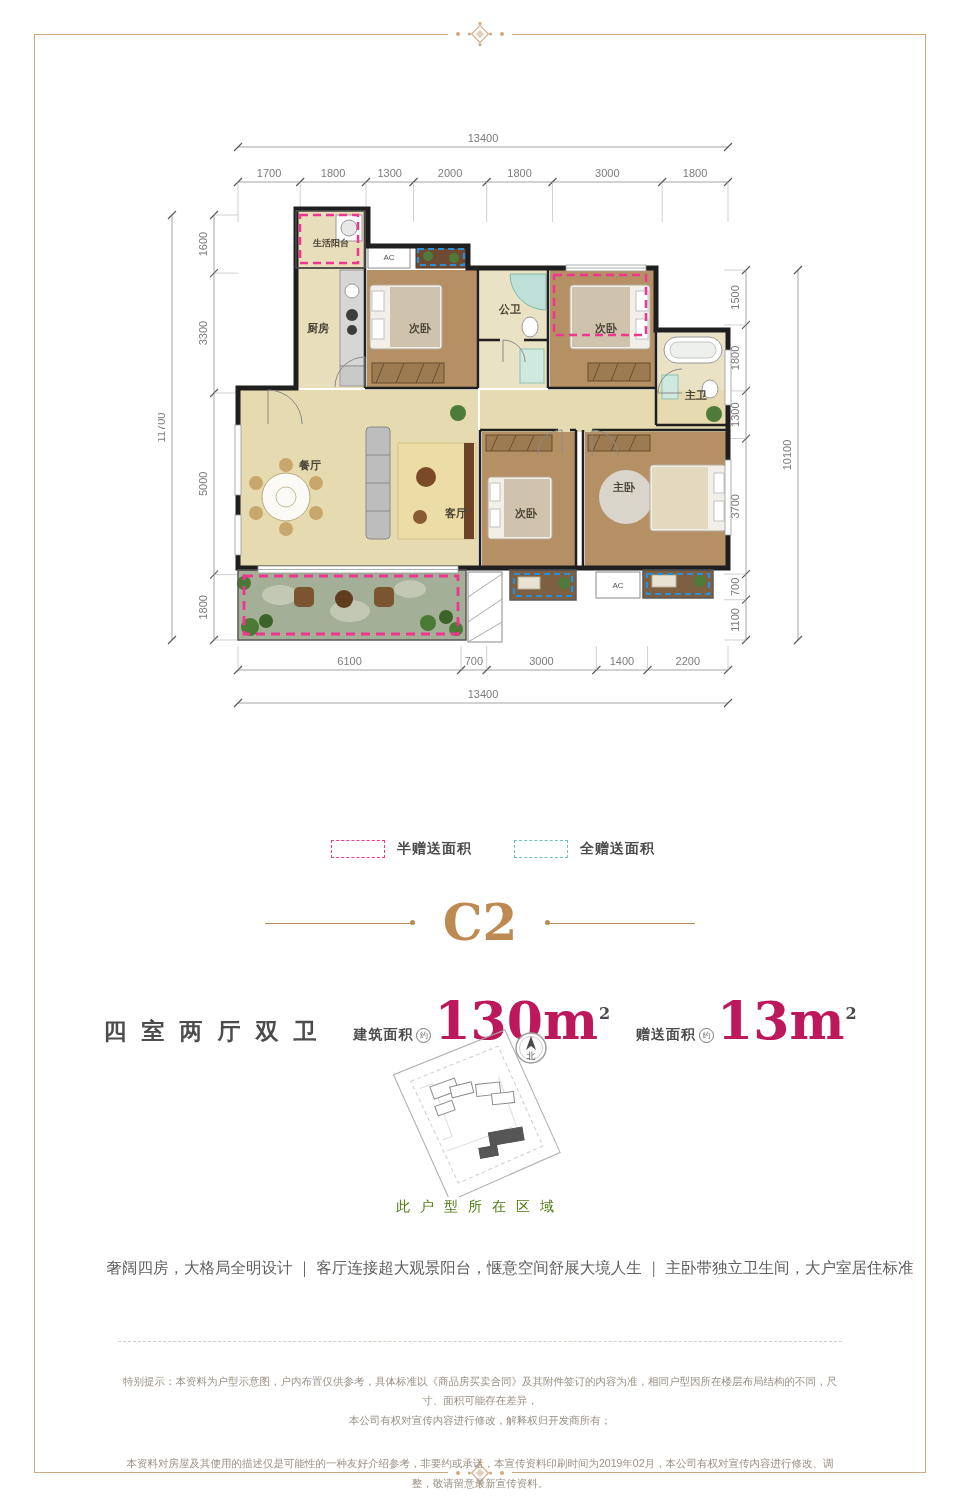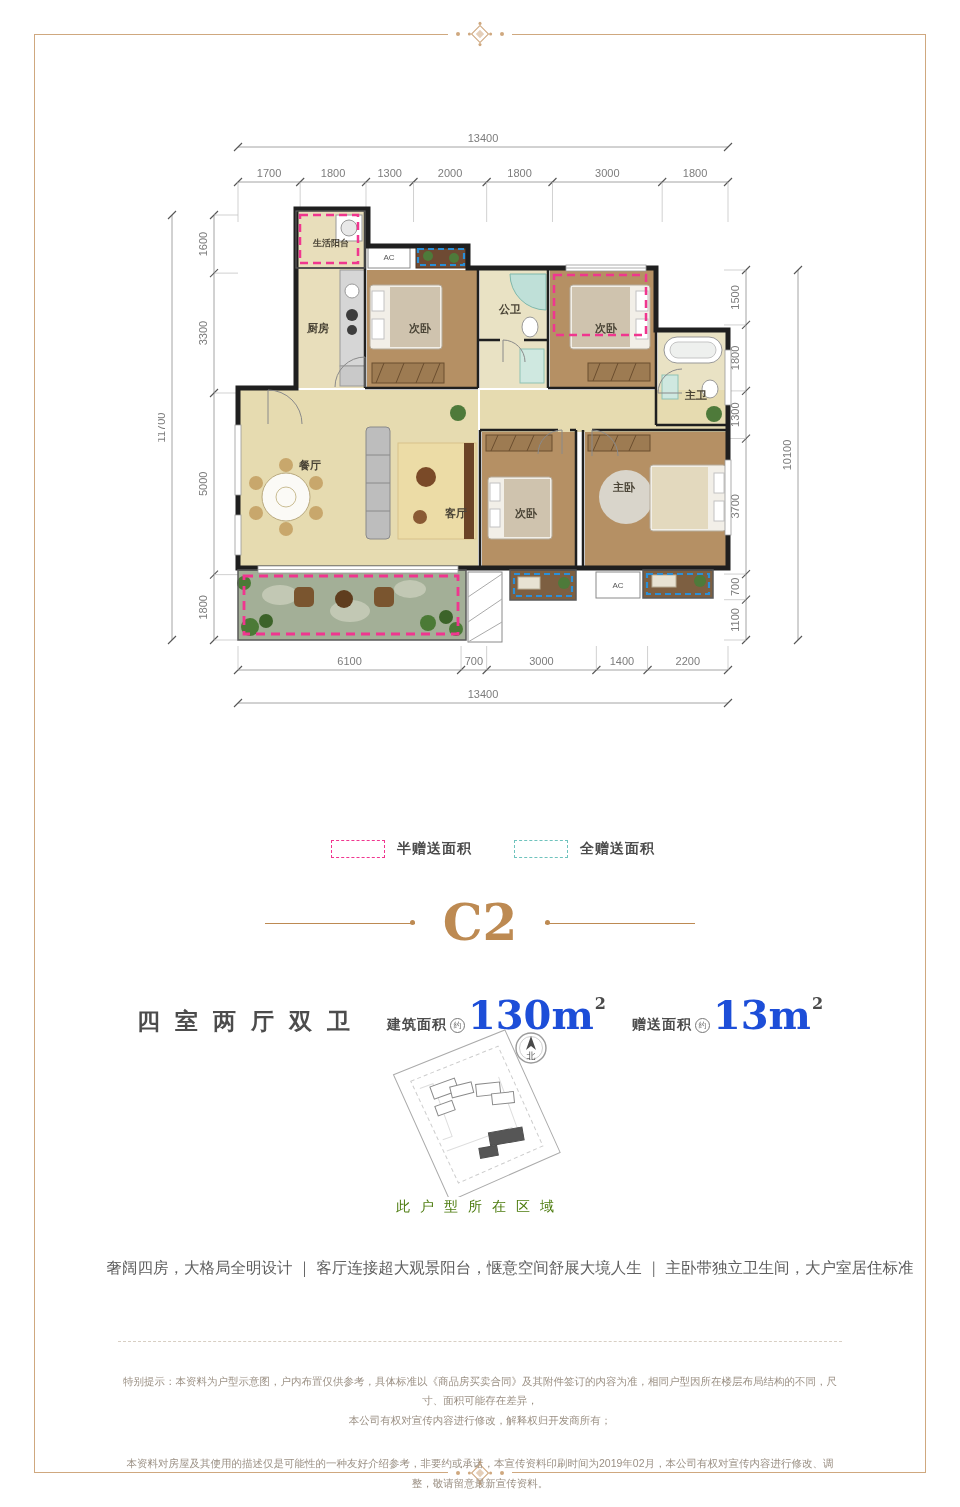--- a/index.html
+++ b/index.html
@@ -37,21 +37,21 @@
   .title-line.left .enddot{right:0}.title-line.right .enddot{left:0}
   .title-code{font-family:"DejaVu Serif",serif;font-size:50px;font-weight:bold;color:#bd8a52;line-height:1;}
 
   
   .spec-row{position:absolute;top:965px;left:0;width:100%;display:flex;justify-content:center;align-items:baseline;margin-top:30px;}
   .spec-layout{font-size:23px;font-weight:bold;color:#4c4c4c;letter-spacing:15px;margin-right:22px;}
   .spec-group{display:flex;align-items:baseline;}
   .spec-label{font-size:14px;font-weight:bold;color:#4c4c4c;letter-spacing:1px;text-align:right;}
   .spec-approx{display:inline-block;width:13px;height:13px;border:1px solid #777;border-radius:50%;
                font-size:8px;line-height:13px;text-align:center;color:#666;margin:0 3px;position:relative;top:-1px;}
-  .spec-value{font-family:"DejaVu Serif",serif;font-size:40px;font-weight:bold;color:#1d4ed8;line-height:1;}
+  .spec-value{font-family:"DejaVu Serif",serif;font-size:52px;font-weight:bold;color:#be185d;line-height:1;}
   .spec-sup{font-family:"DejaVu Serif",serif;font-size:16px;font-weight:bold;color:#4a4a4a;position:relative;top:-20px;margin-left:1px;}
   .spec-gap{width:26px;}
 
   
   .siteplan{position:absolute;top:1022px;left:50%;transform:translateX(-50%);}
   .caption{position:absolute;top:1198px;left:0;width:100%;text-align:center;
            font-size:14px;color:#4d7c0f;letter-spacing:10px;}
 
   
   .tagline{position:absolute;top:1258px;left:0;width:100%;text-align:center;

